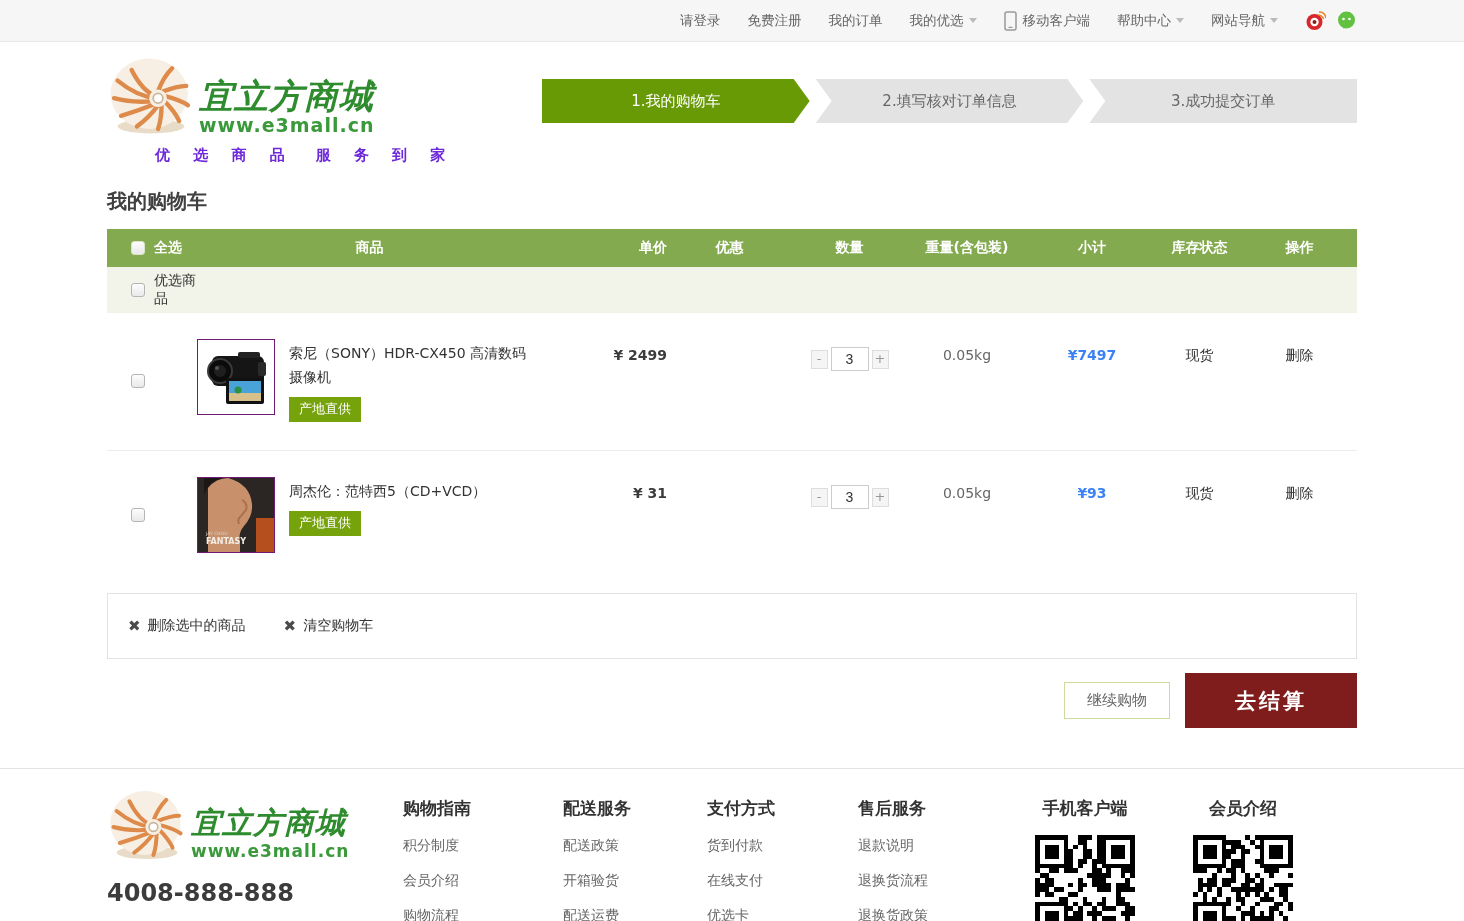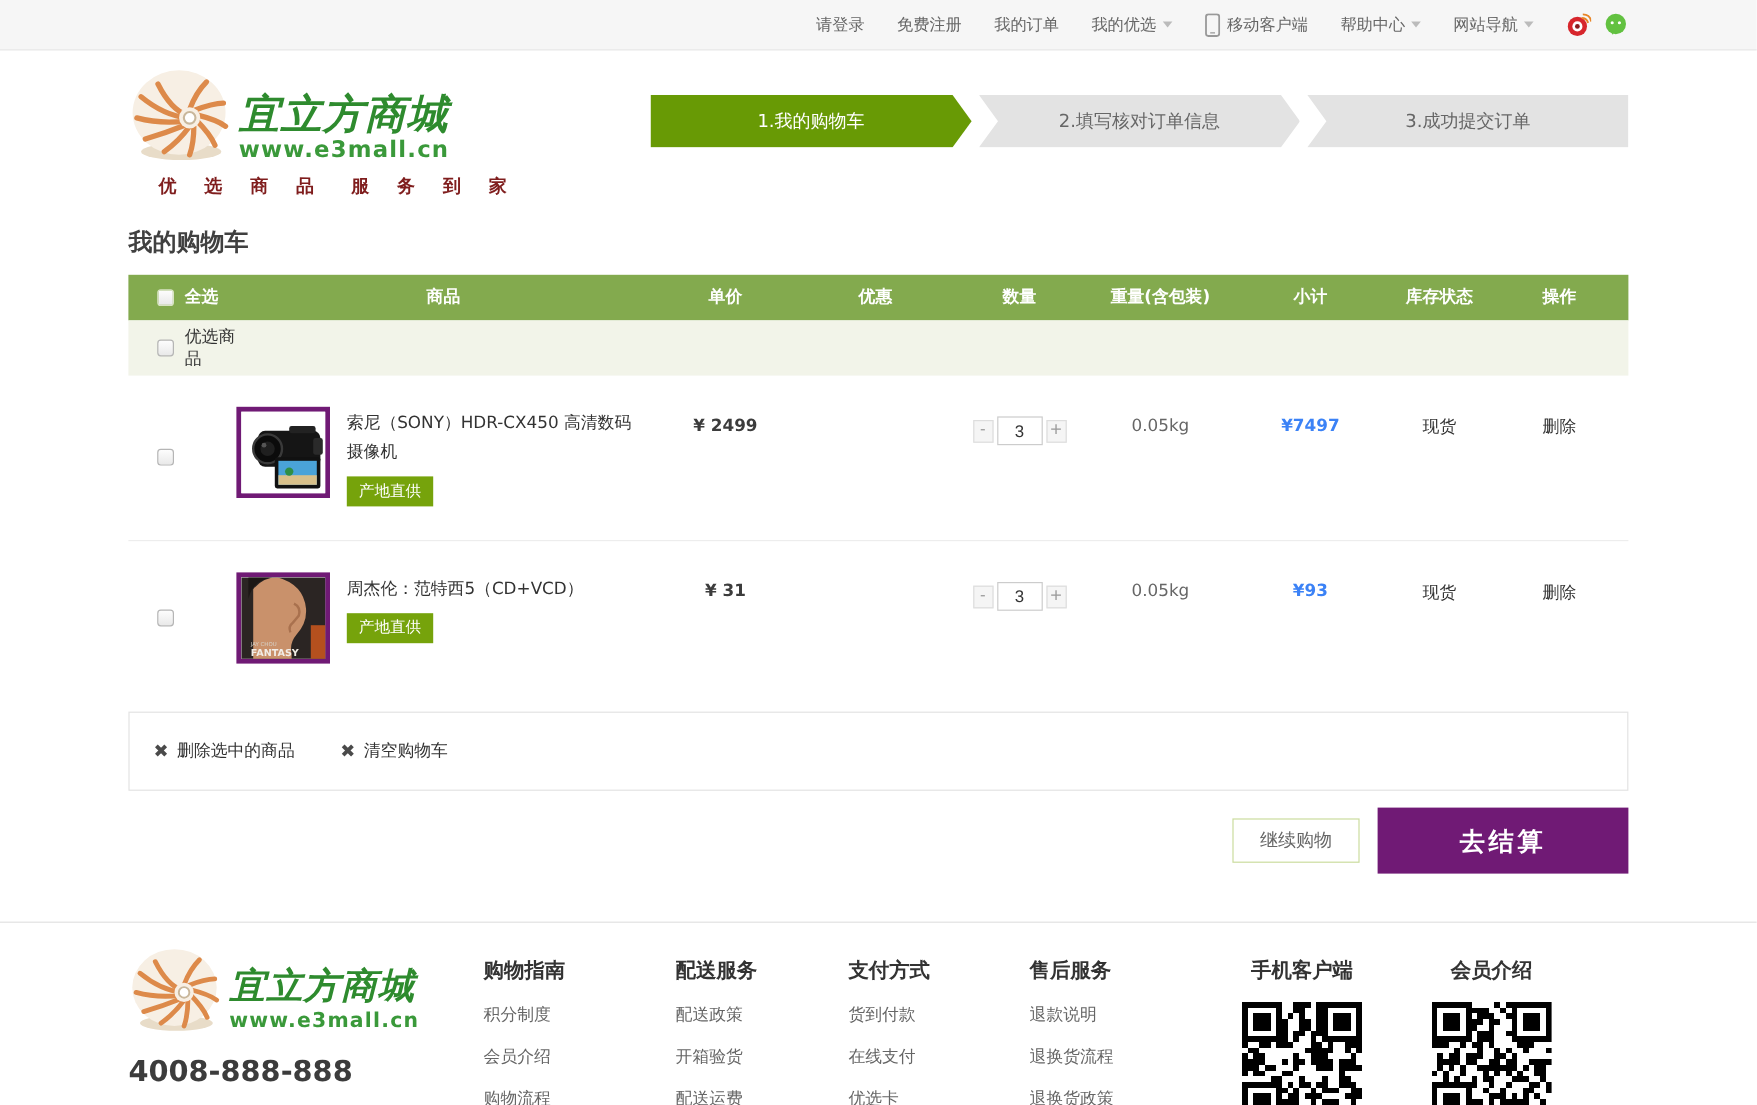--- a/index.html
+++ b/index.html
@@ -16,59 +16,59 @@
     border-top:5px solid #bbb; margin-left:5px; }
   .sns { display:flex; gap:10px; align-items:center; }
 
   
   .site-header { display:flex; align-items:flex-start; padding-top:12px; height:126px; }
   .logo-row { display:flex; align-items:flex-end; }
   .logo-text { margin-left:4px; padding-bottom:2px; }
   .logo-title { font-family:"DejaVu Serif","Liberation Serif",serif; font-weight:bold;
     font-style:italic; font-size:34px; color:#2e8b2e; line-height:36px; letter-spacing:1px; }
   .logo-url { font-size:19px; color:#3a993a; font-weight:bold; letter-spacing:1px; }
-  .tagline { margin-top:8px; margin-left:25px; font-size:15px; font-weight:bold; color:#7f1d1d; }
+  .tagline { margin-top:8px; margin-left:48px; font-size:15px; font-weight:bold; color:#6d28d9; }
   .tagline span { letter-spacing:9px; }
   .tagline .gap { display:inline-block; width:22px; }
   .steps { margin-left:auto; margin-top:25px; display:flex; width:815px; height:44px; }
   .step { flex:1; display:flex; align-items:center; justify-content:center; font-size:15px;
     color:#666; background:#e3e3e3;
     clip-path:polygon(0 0, calc(100% - 16px) 0, 100% 50%, calc(100% - 16px) 100%, 0 100%, 16px 50%); }
   .step:first-child { clip-path:polygon(0 0, calc(100% - 16px) 0, 100% 50%, calc(100% - 16px) 100%, 0 100%); }
   .step:last-child  { clip-path:polygon(0 0, 100% 0, 100% 100%, 0 100%, 16px 50%); }
   .step + .step { margin-left:6px; }
   .step.active { background:#689a05; color:#fff; }
 
   
   .page-title { font-size:20px; font-weight:bold; color:#404040; margin:20px 0 14px; }
 
   
   .c-sel { width:90px; flex:none; padding-left:24px; display:flex; align-items:center; gap:9px; }
   .c-prod { width:345px; flex:none; text-align:center; }
-  .c-price { width:125px; flex:none; text-align:center; }
+  .c-price { width:125px; flex:none; text-align:right; }
   .c-disc { width:125px; flex:none; text-align:center; }
   .c-qty { width:115px; flex:none; text-align:center; }
   .c-weight { width:120px; flex:none; text-align:center; }
   .c-sub { width:130px; flex:none; text-align:center; }
   .c-stock { width:85px; flex:none; text-align:center; }
   .c-act { width:115px; flex:none; text-align:center; }
 
   .thead { display:flex; align-items:center; background:#83aa4e; color:#fff; height:38px;
     font-size:14px; font-weight:bold; }
   .group-row { display:flex; align-items:center; background:#f2f4e9; height:46px; font-size:14px; color:#333; }
 
   .cb { width:14px; height:14px; border:1px solid #b5b5b5; border-radius:3px; flex:none;
     background:linear-gradient(#fdfdfd,#e9e9e9); cursor:pointer; display:inline-block; }
   .thead .cb { border-color:#d9e4c4; }
 
   .item-row { display:flex; padding:26px 0 28px; }
   .item-row + .item-row { border-top:1px solid #ededed; }
   .item-row .c-sel { align-self:stretch; }
   .prod-cell { display:flex; text-align:left; gap:14px; }
-  .prod-img { width:78px; height:76px; border:4px solid #701a75; background:#fff; flex:none; overflow:hidden; }
+  .prod-img { width:78px; height:76px; border:1px solid #701a75; background:#fff; flex:none; overflow:hidden; }
   .prod-img svg { display:block; }
   .prod-title { font-size:14px; color:#333; line-height:24px; max-width:250px; padding-top:2px; }
   .badge { display:inline-block; background:#76a30b; color:#fff; font-size:13px;
     padding:3px 10px 4px; margin-top:8px; cursor:default; }
   .cell-top { padding-top:8px; font-size:14px; color:#666; }
   .price { font-weight:bold; color:#3c3c3c; }
   .subtotal { font-weight:bold; color:#3b82f6; }
   .stock, .del-link { color:#333; }
   .del-link { cursor:pointer; }
   .stepper { display:inline-flex; align-items:center; gap:3px; }
@@ -84,21 +84,21 @@
   .x-icon { color:#4a4a4a; font-weight:bold; font-size:15px; }
   .sum-right { margin-left:auto; display:flex; align-items:center; }
   .freight { color:#999; font-size:14px; margin-right:16px; }
   .total-label { color:#333; font-size:14px; }
   .total-value { color:#ff5000; font-size:28px; margin-left:2px; }
 
   
   .actions { display:flex; justify-content:flex-end; align-items:center; margin-top:14px; gap:15px; }
   .btn-continue { background:#fff; border:1px solid #cbdc9e; color:#666; font-size:15px;
     padding:8px 22px; cursor:pointer; font-family:inherit; }
-  .btn-checkout { background:#701a75; color:#fff; font-size:21px; font-weight:bold; width:209px;
+  .btn-checkout { background:#7f1d1d; color:#fff; font-size:21px; font-weight:bold; width:172px;
     height:55px; border:none; cursor:pointer; letter-spacing:3px; font-family:inherit; }
 
   
   .footer { border-top:1px solid #e2e2e2; margin-top:40px; padding-top:18px; }
   .footer-inner { display:flex; }
   .f-left { width:296px; flex:none; }
   .f-left .logo-title { font-size:30px; }
   .f-left .logo-url { font-size:17px; }
   .f-phone { font-size:24px; font-weight:bold; color:#3c3c3c; margin-top:16px; }
   .f-col { flex:none; }

